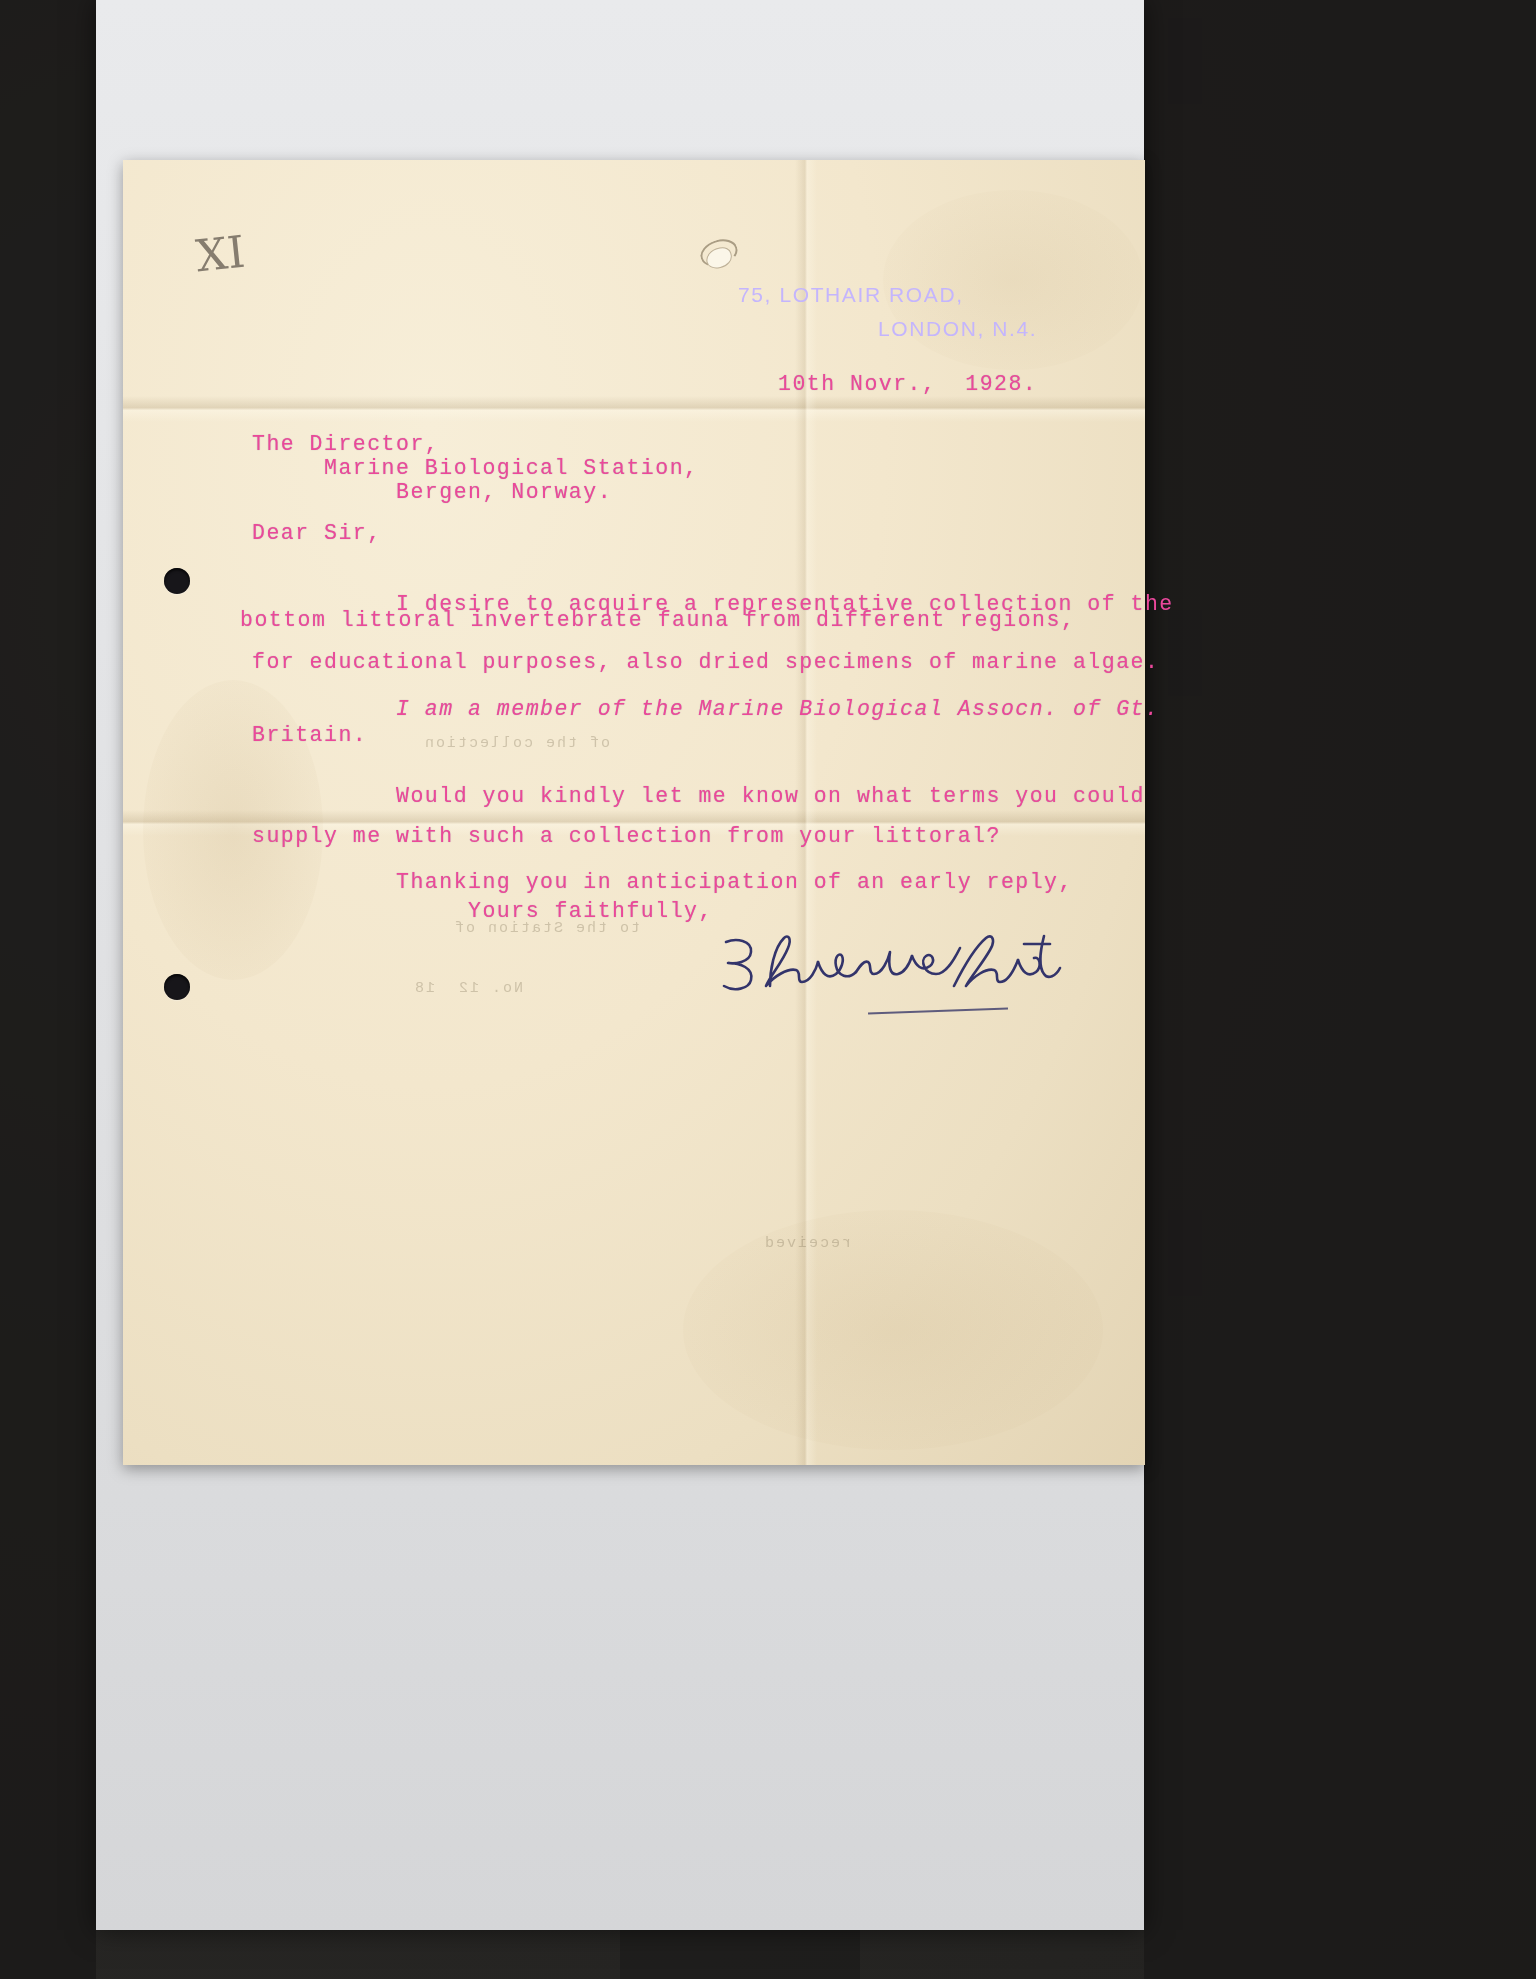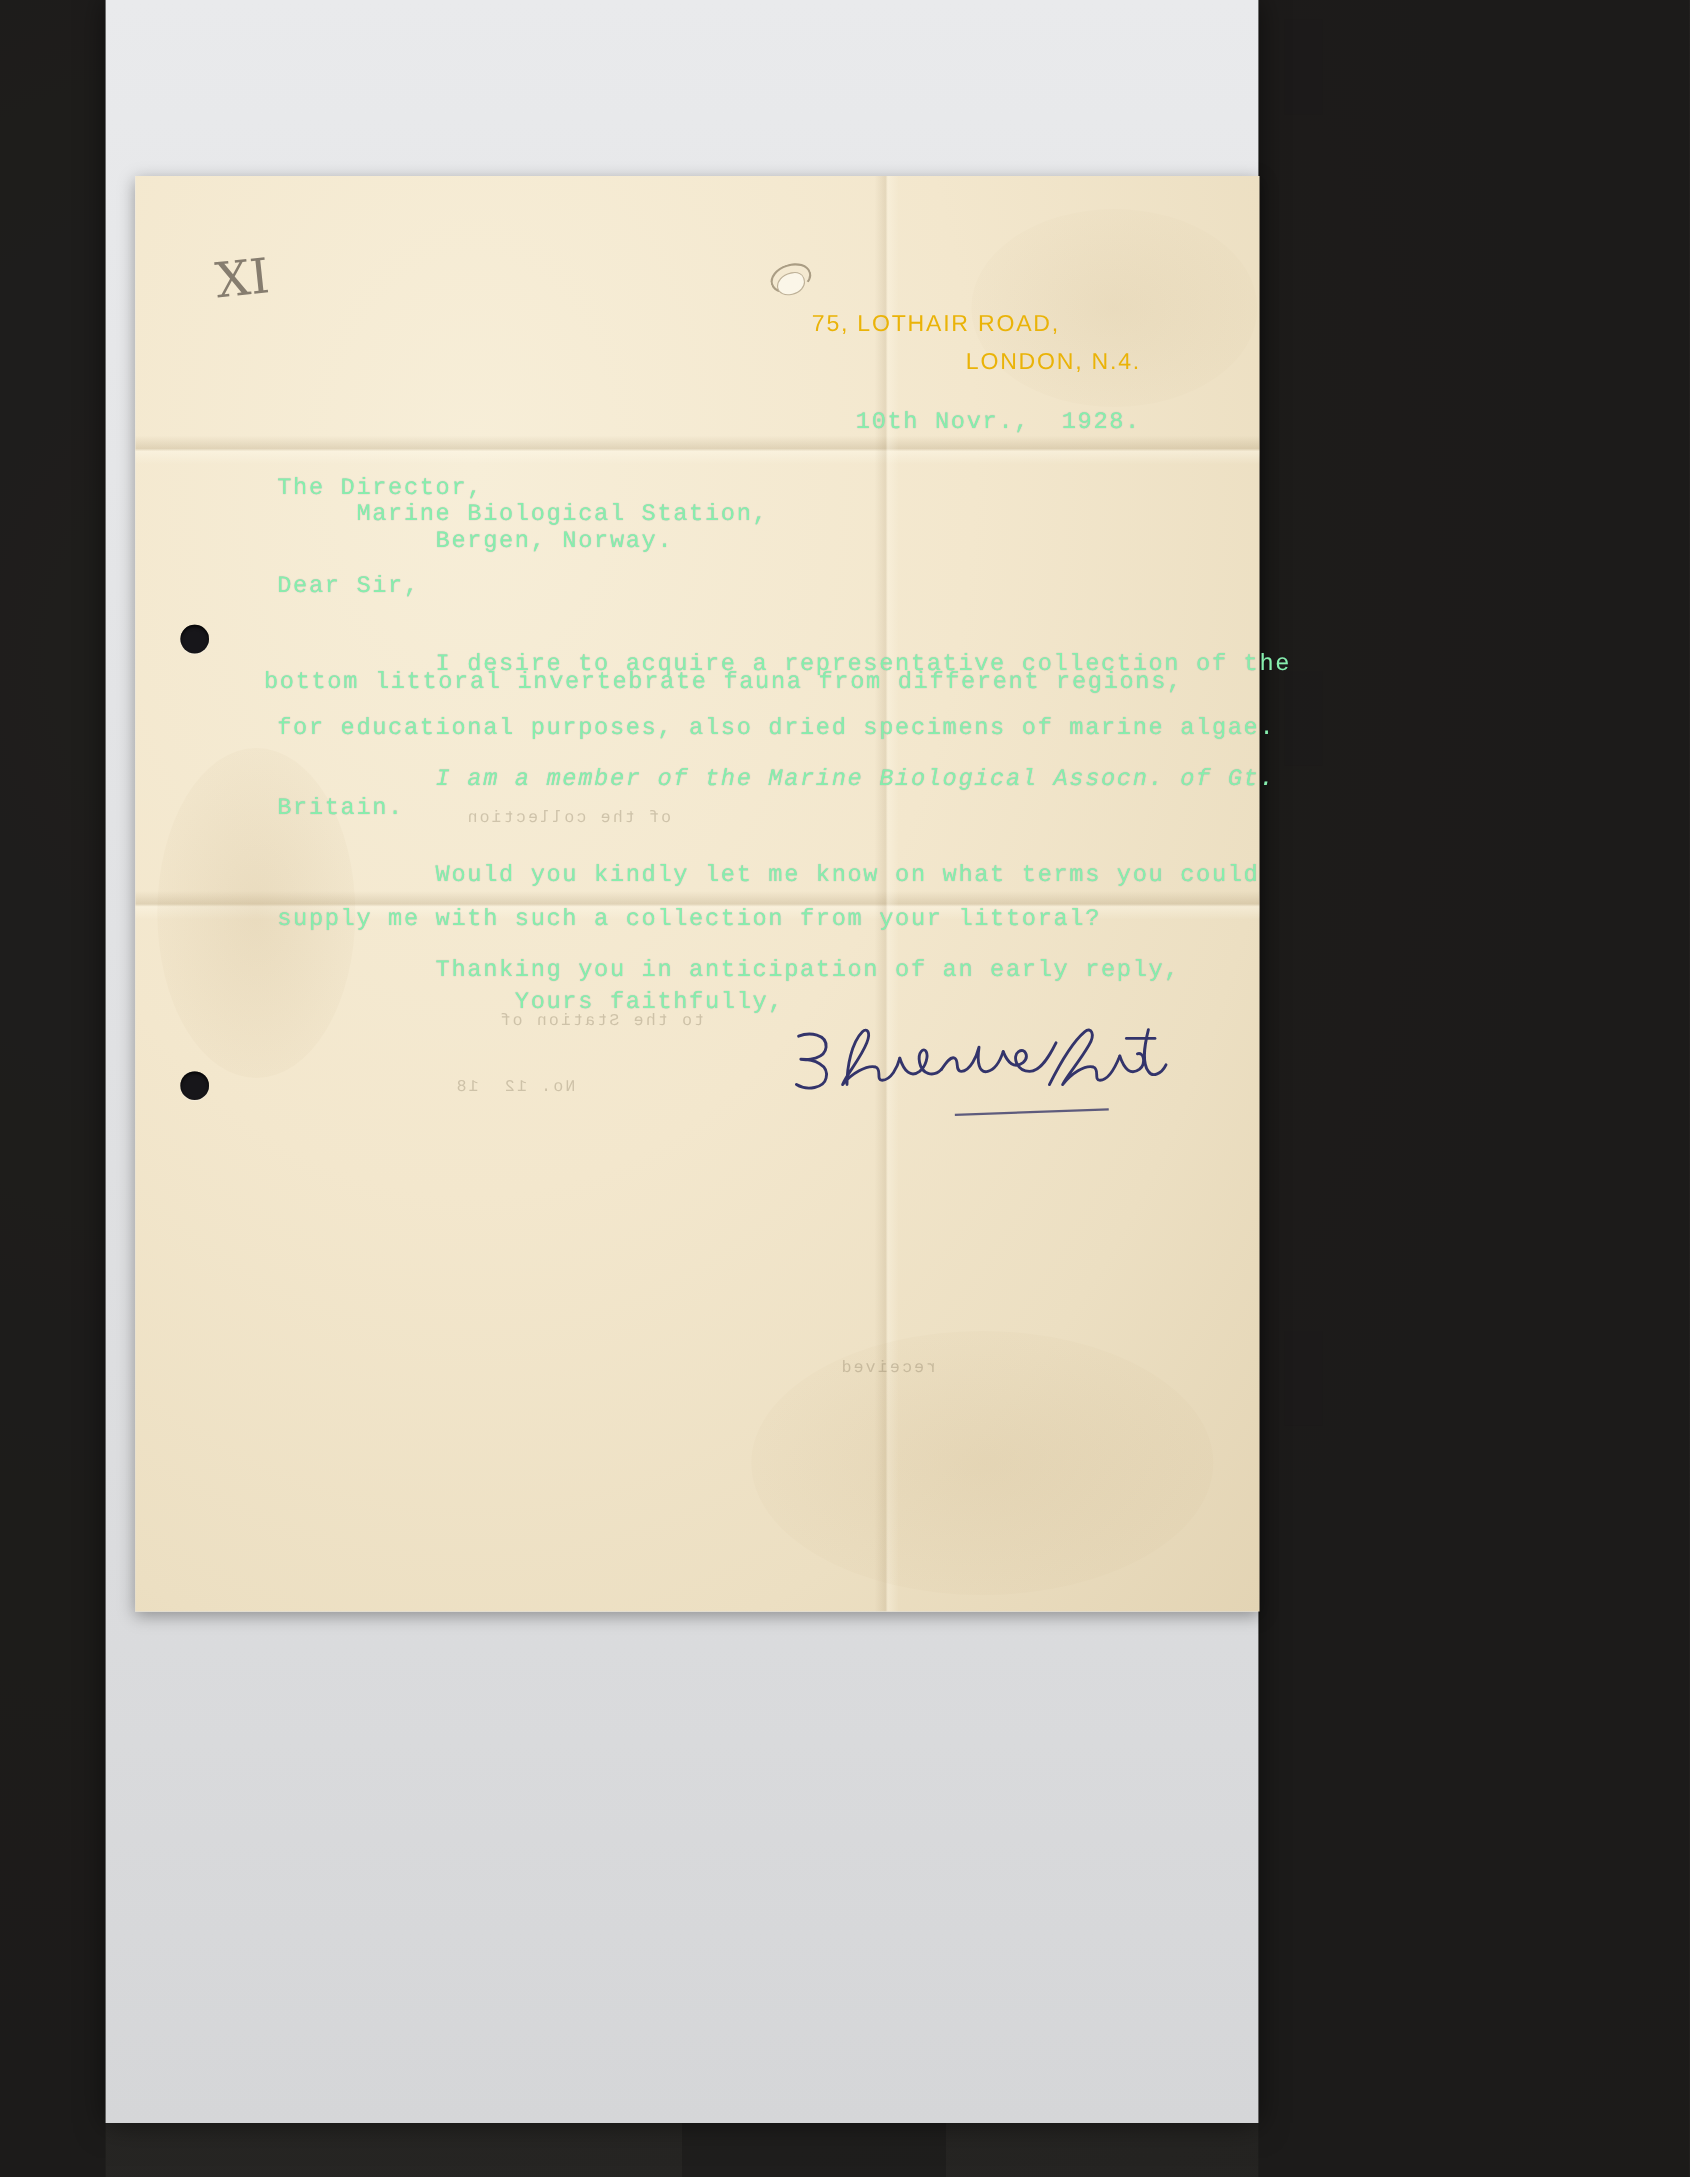--- a/index.html
+++ b/index.html
@@ -133,32 +133,32 @@
     font-family: "DejaVu Serif", serif;
     font-size: 44px;
     color: #6b6257;
     transform: rotate(-6deg);
     opacity: 0.8;
   }
 
   
   .letterhead {
     position: absolute;
-    color: #eab308;
+    color: #c4b5fd;
     font-family: "Liberation Sans", sans-serif;
     font-size: 21px;
     letter-spacing: 1.6px;
   }
   .lh-line1 { left: 738px; top: 283px; }
   .lh-line2 { left: 878px; top: 317px; }
 
   
   .tw {
     position: absolute;
-    color: #86efac;
+    color: #ec4899;
     font-family: "Liberation Mono", monospace;
     font-size: 21.5px;
     letter-spacing: 1.5px;
     white-space: pre;
     text-shadow: 0 0 1px rgba(46,47,107,0.35);
   }
 
   .signature {
     position: absolute;
     left: 718px;

